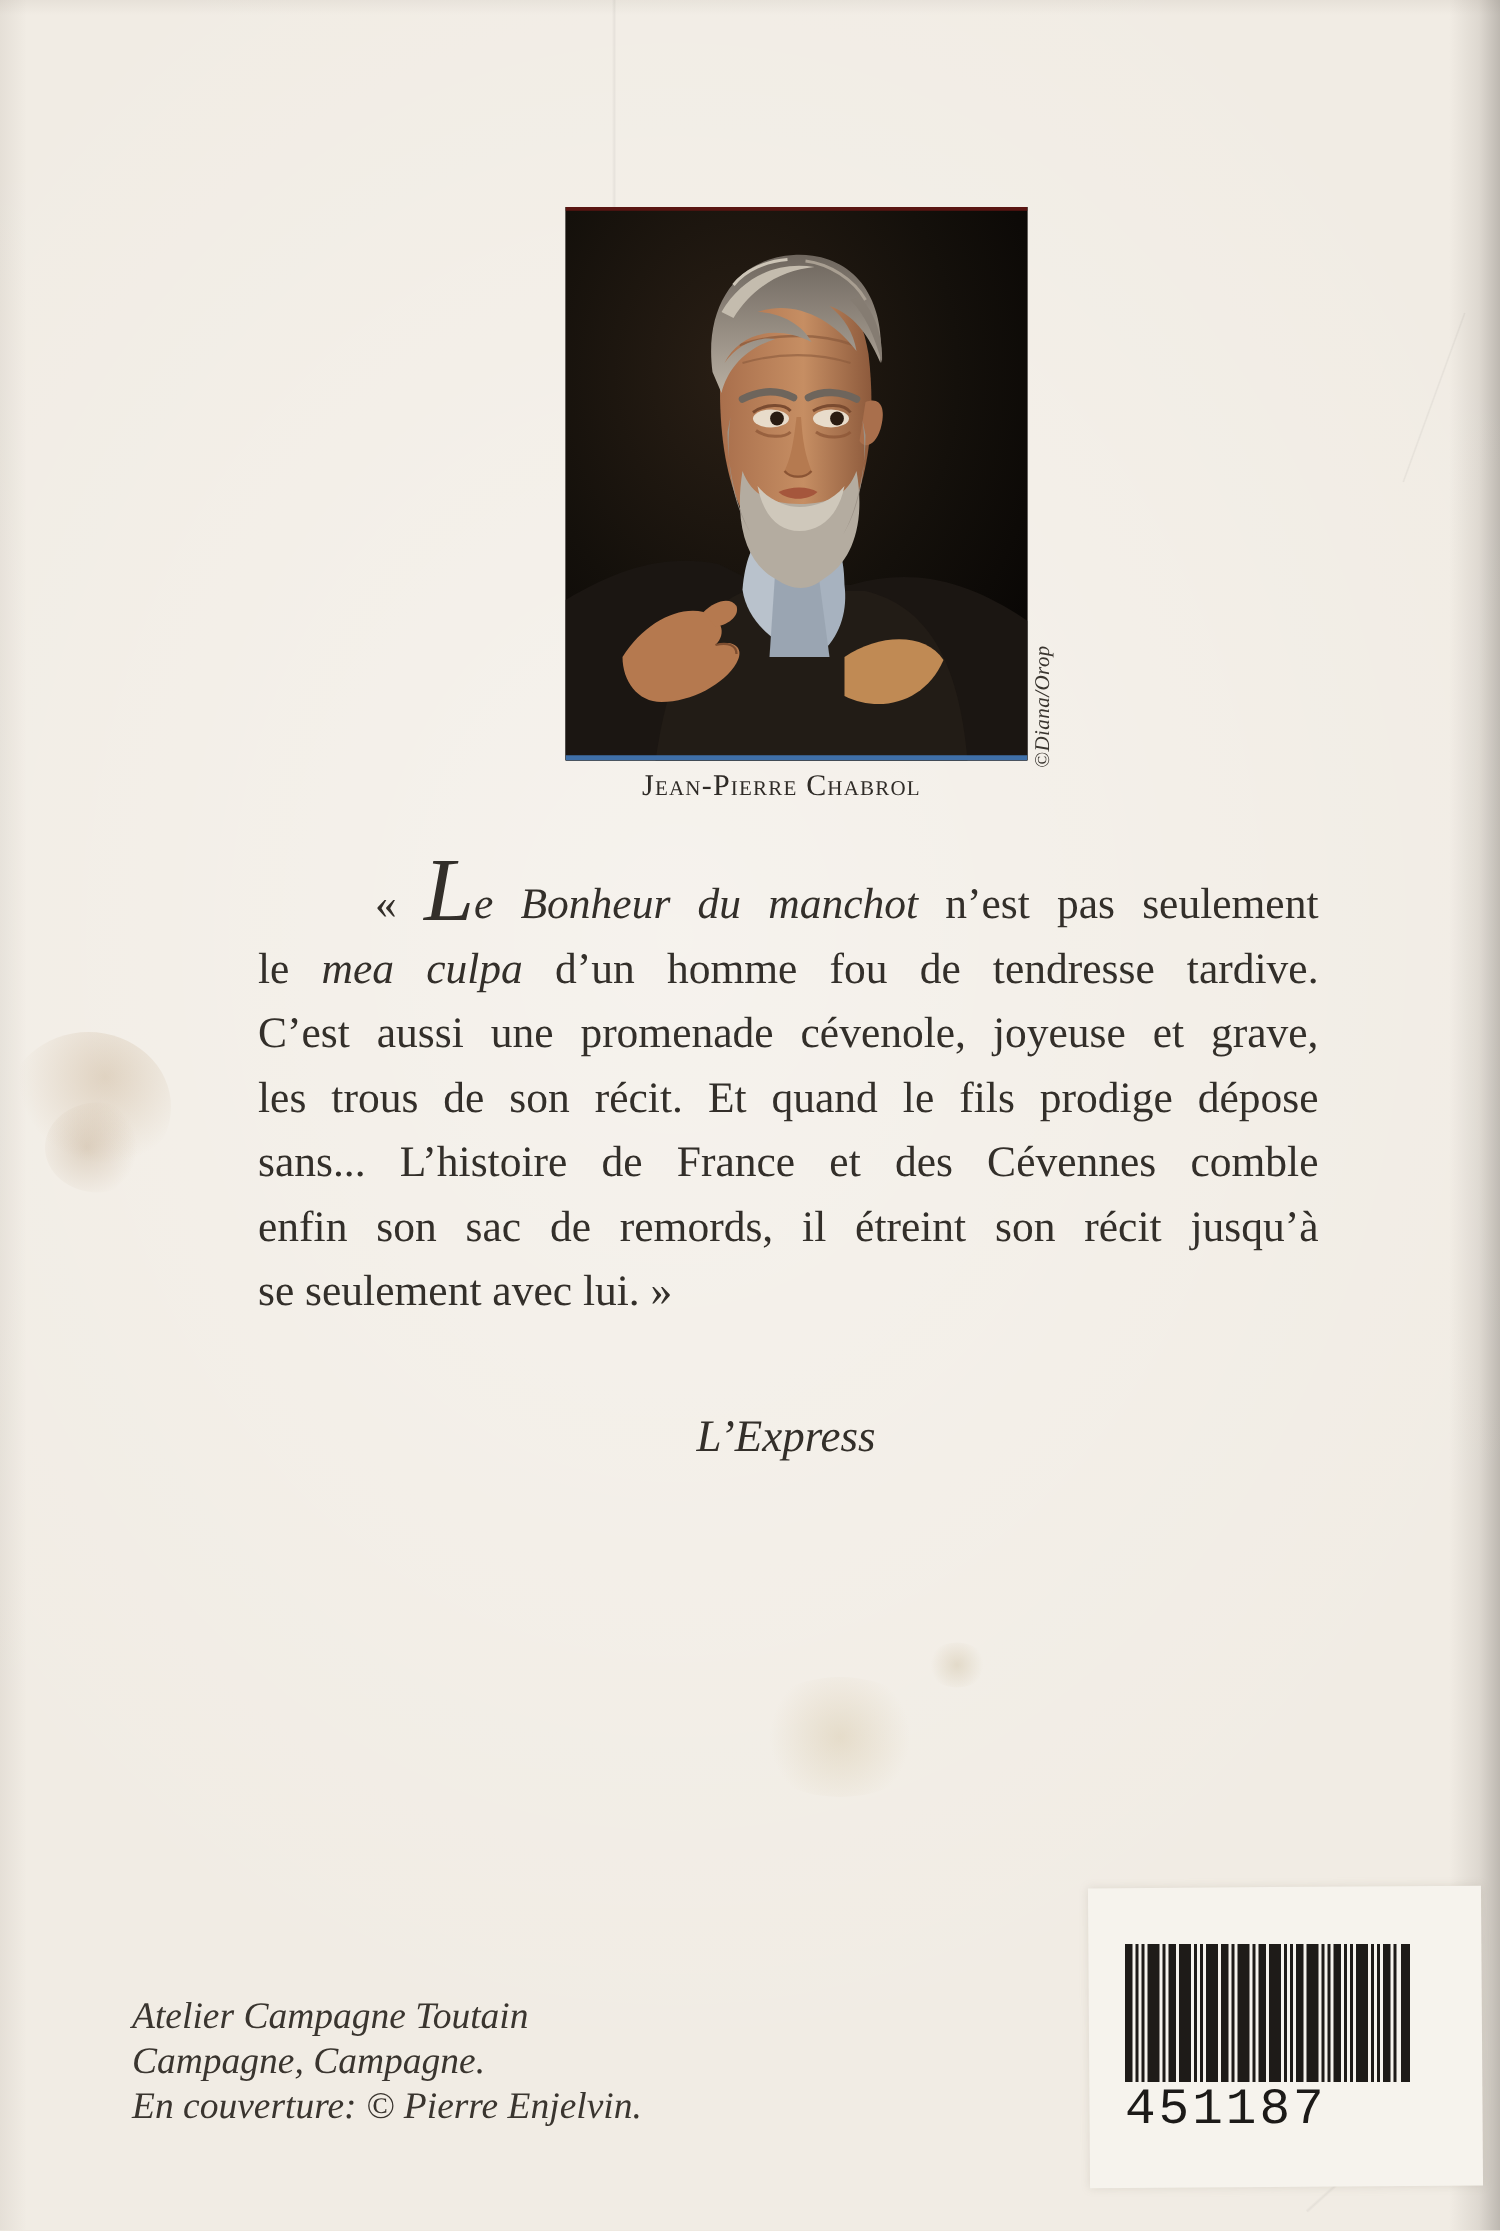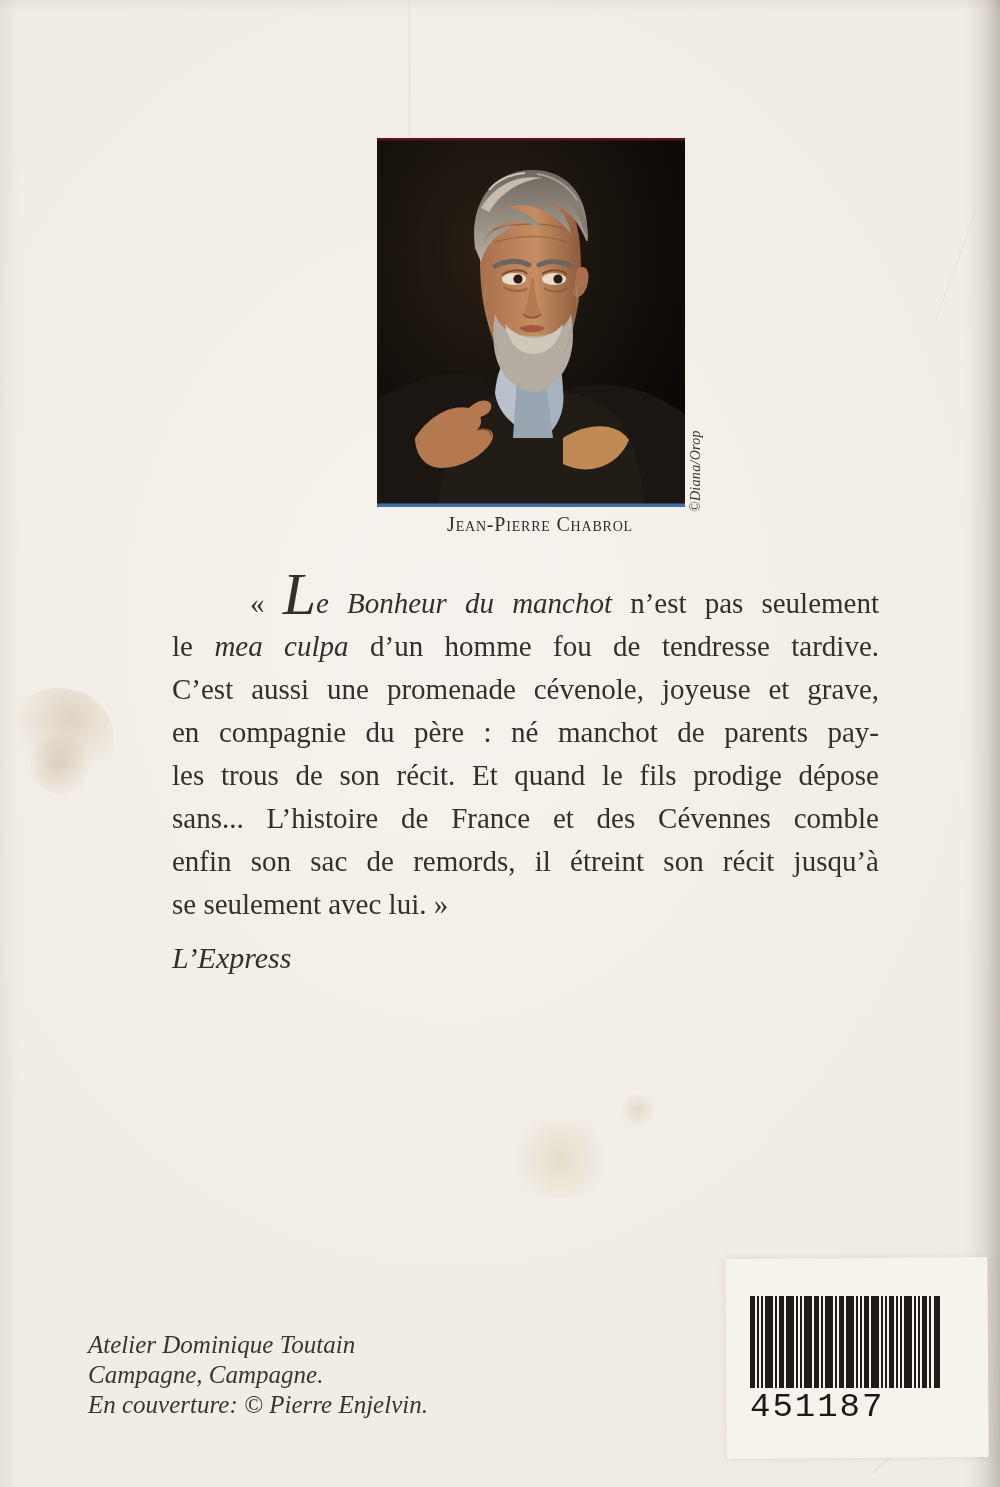--- a/index.html
+++ b/index.html
@@ -40,42 +40,42 @@
   }
   .photo svg{display:block;width:100%;height:100%;}
   .photo-credit{
     position:absolute;left:688px;top:512px;
     transform:rotate(-90deg);transform-origin:0 0;
     width:130px;
     font-style:italic;font-size:14px;color:#3a352f;letter-spacing:0.3px;
     white-space:nowrap;
   }
   .caption{
-    position:absolute;left:386px;top:513px;width:308px;
+    position:absolute;left:367px;top:513px;width:308px;
     text-align:center;
     font-variant:small-caps;
     font-size:20px;letter-spacing:0.8px;color:#2f2b27;
   }
 
   
   .quote{
     position:absolute;left:172px;top:582px;width:707px;
     font-size:29px;line-height:43px;color:#332f2a;
   }
   .qline{height:43px;white-space:nowrap;}
   .just{text-align:justify;text-align-last:justify;}
   .qline .it{font-style:italic;}
   .dropcap{
     font-style:italic;font-size:60px;line-height:0;
     position:relative;top:1px;
   }
   .indent1{padding-left:78px;box-sizing:border-box;}
   .attribution{
     position:absolute;left:172px;top:941px;width:704px;
-    text-align:left;font-style:italic;font-size:30px;color:#332f2a;
+    text-align:center;font-style:italic;font-size:30px;color:#332f2a;
   }
 
   
   .credits{
     position:absolute;left:88px;top:1330px;
     font-style:italic;font-size:25px;line-height:30px;color:#3a352f;
   }
 
   
   .barcode-label{
@@ -189,31 +189,30 @@
   </div>
 
   <div class="photo-credit">©Diana/Orop</div>
 
   <div class="caption">Jean-Pierre Chabrol</div>
 
   <div class="quote">
     <div class="qline just indent1"><span>« </span><span class="dropcap">L</span><span class="it">e Bonheur du manchot</span><span> n’est pas seulement</span></div>
     <div class="qline just"><span>le </span><span class="it">mea culpa</span><span> d’un homme fou de tendresse tardive.</span></div>
     <div class="qline just">C’est aussi une promenade cévenole, joyeuse et grave,</div>
-    <div class="qline just">en compagnie du père : né manchot de parents pay-</div>
     <div class="qline just">les trous de son récit. Et quand le fils prodige dépose</div>
     <div class="qline just">sans... L’histoire de France et des Cévennes comble</div>
     <div class="qline just">enfin son sac de remords, il étreint son récit jusqu’à</div>
     <div class="qline">se seulement avec lui. »</div>
   </div>
 
   <div class="attribution">L’Express</div>
 
   <div class="credits">
-    <div>Atelier Dominique Toutain</div>
+    <div>Atelier Campagne Toutain</div>
     <div>Campagne, Campagne.</div>
     <div>En couverture: © Pierre Enjelvin.</div>
   </div>
 
   <div class="barcode-label"></div>
   <div class="barcode-bars">
     <svg viewBox="0 0 190 92" preserveAspectRatio="none">
       <g fill="#1e1b18">
         <rect x="0" y="0" width="5" height="92"></rect>
         <rect x="7" y="0" width="2" height="92"></rect>

